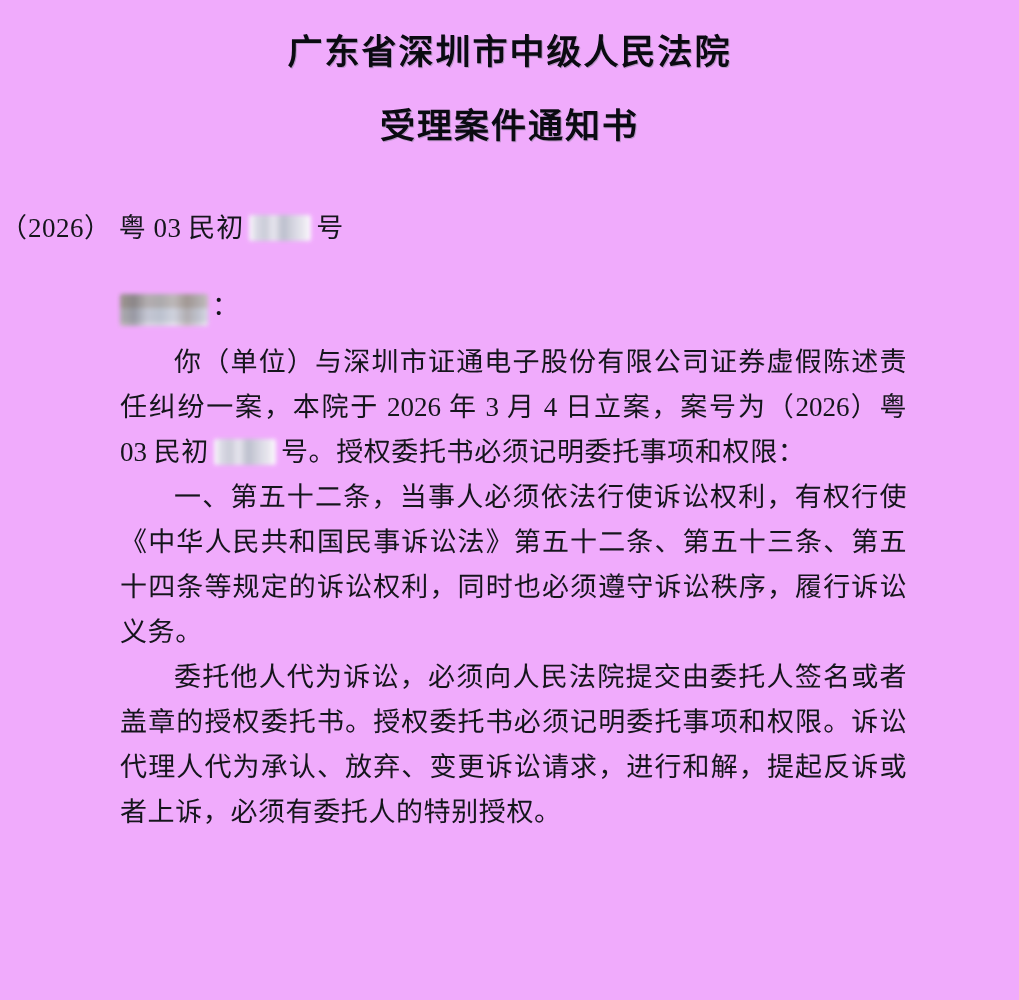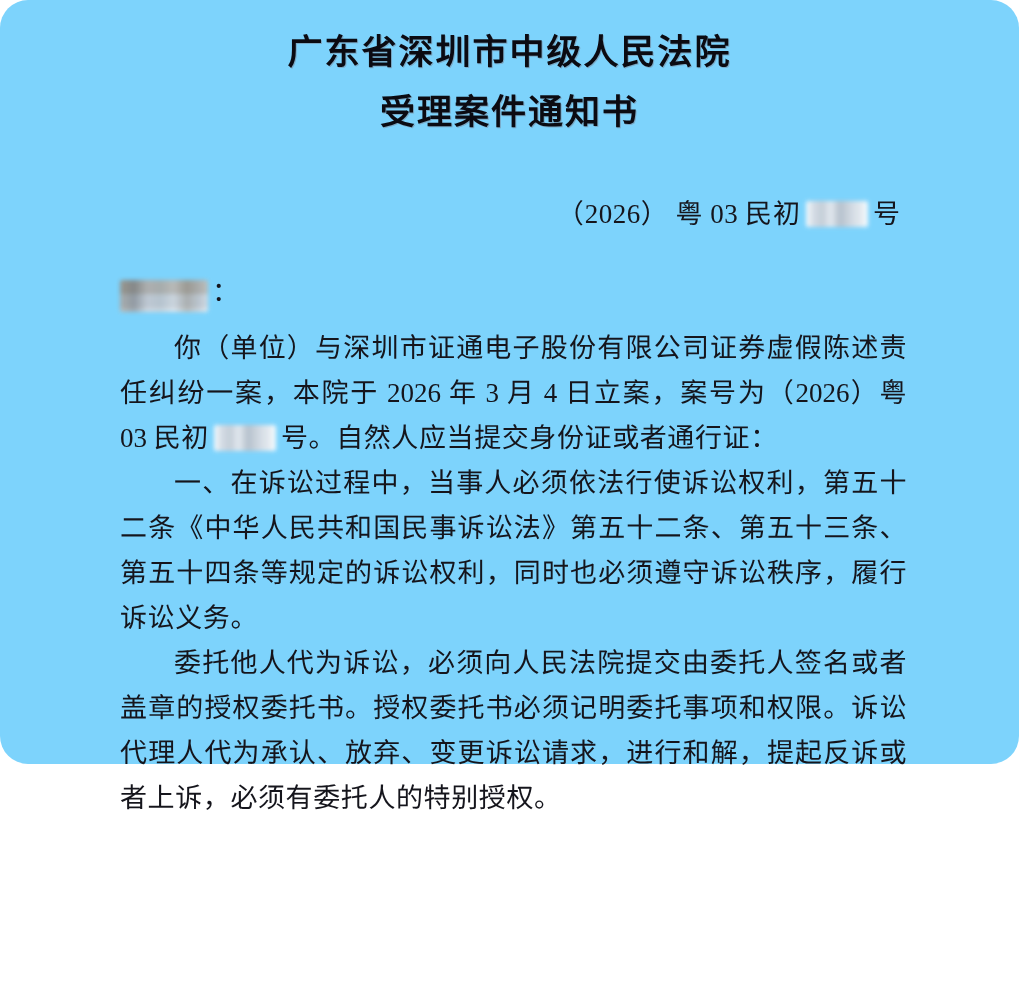--- a/index.html
+++ b/index.html
@@ -12,51 +12,49 @@
     width: 1019px;
     height: 1000px;
     overflow: hidden;
     font-family: "Liberation Serif", "DejaVu Serif", serif;
     color: #111111;
     position: relative;
   }
 
   .page {
     width: 1019px;
-    height: 764px;
-    background: #7dd3fc;
+    height: 1000px;
+    background: #f0abfc;
     position: relative;
     box-sizing: border-box;
-    border-radius: 28px;
   }
 
   
   .title-block {
     padding-top: 26px;
     text-align: center;
   }
   .doc-title-line {
     font-family: "DejaVu Serif", "Liberation Serif", serif;
     font-weight: 700;
     font-size: 35px;
     line-height: 52px;
     letter-spacing: 2px;
     color: #0b0b12;
     text-shadow: 1px 1px 0 rgba(120,120,135,0.45);
     white-space: nowrap;
   }
   .doc-title-line.second {
-    margin-top: 8px;
+    margin-top: 22px;
   }
 
   
   .case-no-row {
     margin-top: 56px;
     padding-right: 118px;
-    text-align: right;
     font-size: 27px;
     line-height: 40px;
     color: #15151c;
     white-space: nowrap;
   }
   .case-no-row .seg { letter-spacing: 1px; }
   .case-no-row .num { font-family: "Liberation Serif", serif; letter-spacing: 0.5px; }
 
   
   .recipient-row {
@@ -145,24 +143,24 @@
   </div>
 
   <div class="recipient-row">
     <span class="redact redact-name"></span>
     <span class="recipient-colon">：</span>
   </div>
 
   <div class="body-block">
 
     <p class="para indent">
-      <span>你（单位）与深圳市证通电子股份有限公司证券虚假陈述责任纠纷一案，本院于</span><span class="lat"> 2026 </span><span>年</span><span class="lat"> 3 </span><span>月</span><span class="lat"> 4 </span><span>日立案，案号为（</span><span class="lat">2026</span><span>）粤</span><span class="lat"> 03 </span><span>民初</span><span class="redact redact-inline"></span><span>号。自然人应当提交身份证或者通行证：</span>
+      <span>你（单位）与深圳市证通电子股份有限公司证券虚假陈述责任纠纷一案，本院于</span><span class="lat"> 2026 </span><span>年</span><span class="lat"> 3 </span><span>月</span><span class="lat"> 4 </span><span>日立案，案号为（</span><span class="lat">2026</span><span>）粤</span><span class="lat"> 03 </span><span>民初</span><span class="redact redact-inline"></span><span>号。授权委托书必须记明委托事项和权限：</span>
     </p>
 
-    <p class="para indent">一、在诉讼过程中，当事人必须依法行使诉讼权利，第五十二条《中华人民共和国民事诉讼法》第五十二条、第五十三条、第五十四条等规定的诉讼权利，同时也必须遵守诉讼秩序，履行诉讼义务。</p>
+    <p class="para indent">一、第五十二条，当事人必须依法行使诉讼权利，有权行使《中华人民共和国民事诉讼法》第五十二条、第五十三条、第五十四条等规定的诉讼权利，同时也必须遵守诉讼秩序，履行诉讼义务。</p>
 
 
 
     <p class="para indent">委托他人代为诉讼，必须向人民法院提交由委托人签名或者盖章的授权委托书。授权委托书必须记明委托事项和权限。诉讼代理人代为承认、放弃、变更诉讼请求，进行和解，提起反诉或者上诉，必须有委托人的特别授权。</p>
 
   </div>
 
 </div>
 
 </body></html>

